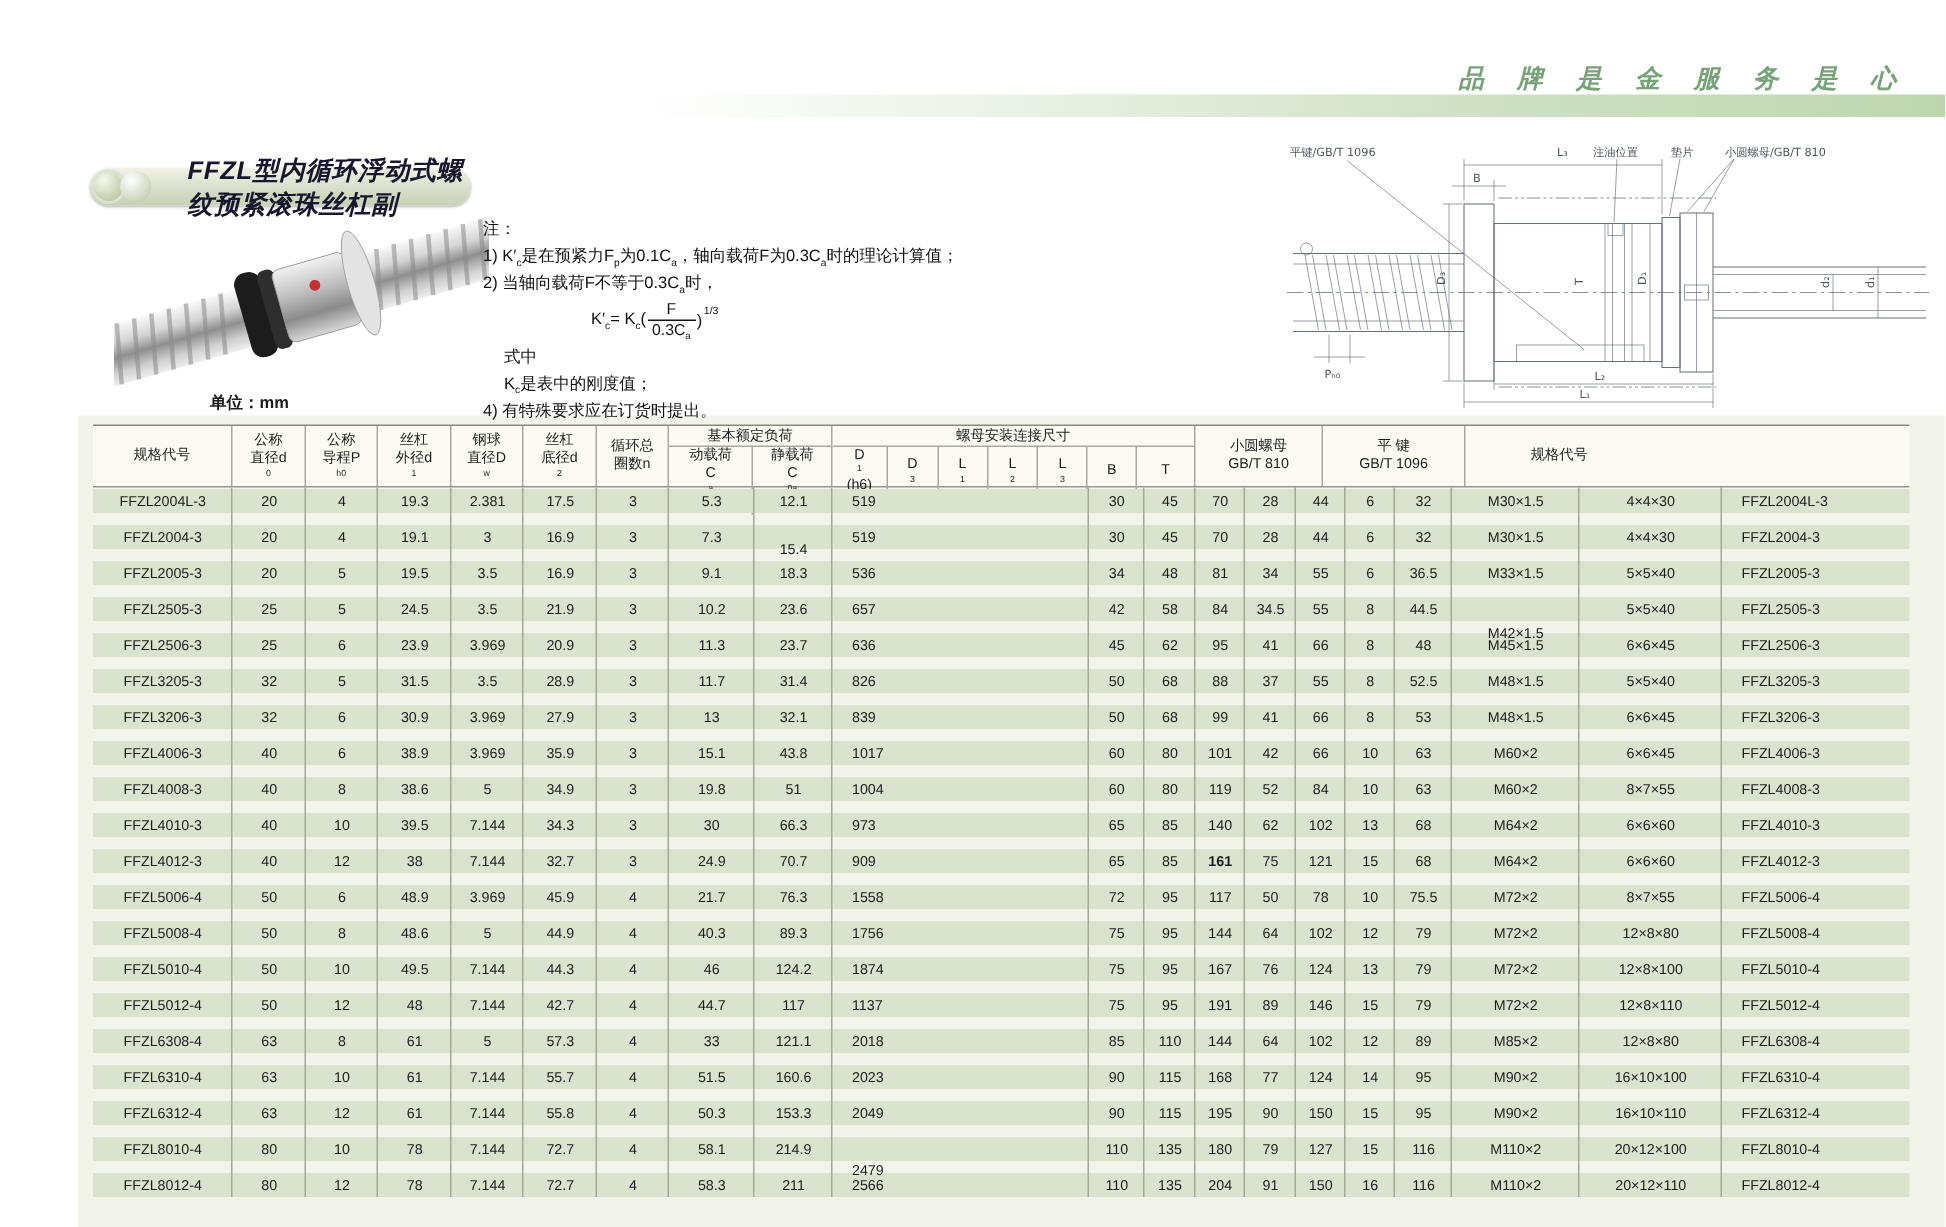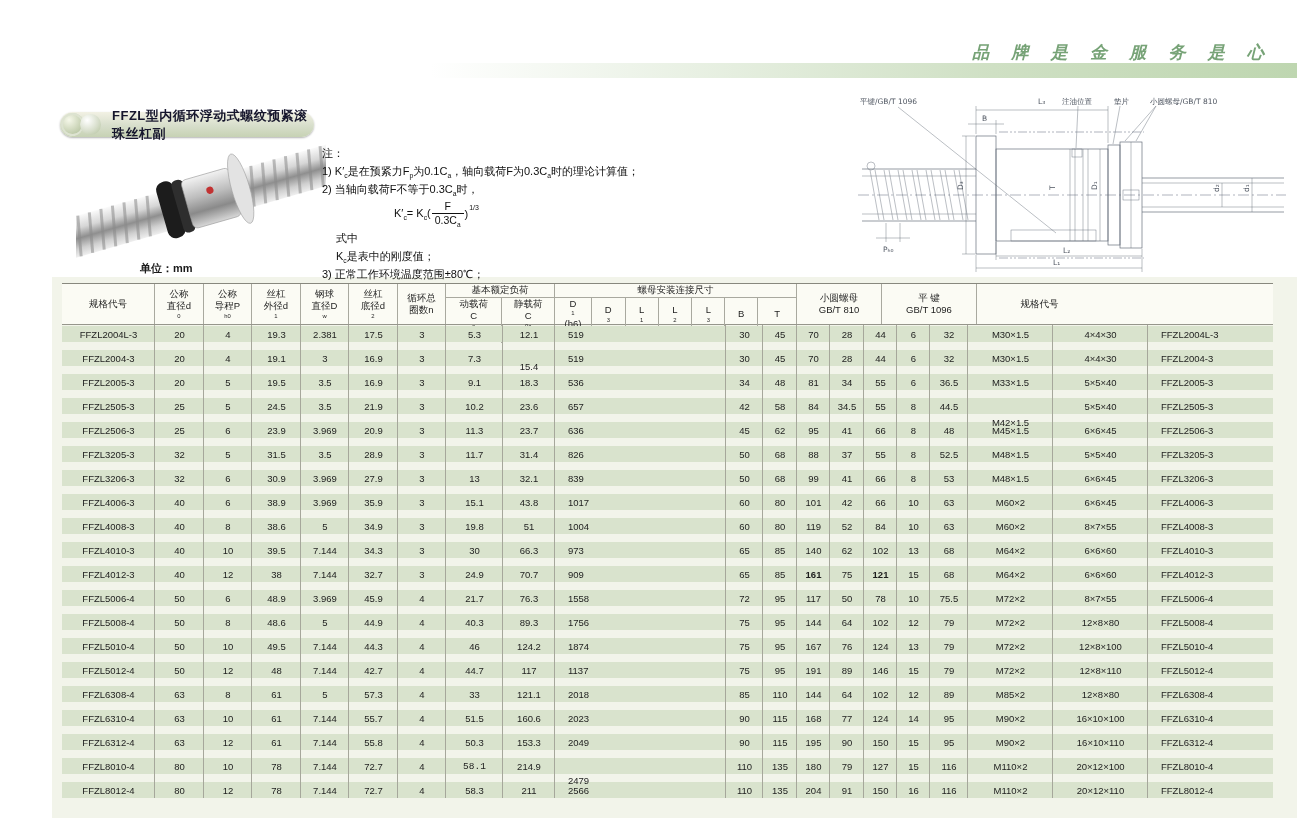--- a/index.html
+++ b/index.html
@@ -12,21 +12,21 @@
         font-style:italic;font-weight:bold;font-size:17px;letter-spacing:9px;color:#77a377;}
   
   .titlebar{position:absolute;left:60px;top:112px;width:254px;height:25px;border-radius:13px;
         background:linear-gradient(180deg,#f2f1e4,#d7decb 55%,#c7d2b4);
         box-shadow:0 1px 2px rgba(0,0,0,.3);display:flex;align-items:center;}
   .dot1{position:absolute;left:1px;top:1px;width:23px;height:23px;border-radius:50%;
         background:radial-gradient(circle at 35% 30%,#f6f8ea,#c4cfb0 60%,#9cae86);
         box-shadow:inset 0 0 0 2px #dde3d1;}
   .dot2{position:absolute;left:20px;top:2px;width:21px;height:21px;border-radius:50%;
         background:radial-gradient(circle at 35% 30%,#ffffff,#d7decb 55%,#b1c09a);}
-  .ttext{margin-left:52px;font-size:13px;font-weight:bold;color:#16162d;letter-spacing:.5px;}
+  .ttext{margin-left:65px;font-size:17px;font-weight:bold;color:#16162d;letter-spacing:.5px;font-style:italic;}
   
   .photo{position:absolute;left:76px;top:136px;width:250px;height:126px;}
   .unit{position:absolute;left:140px;top:261px;font-size:11px;font-weight:bold;color:#1a1a1a;}
   
   .notes{position:absolute;left:322px;top:145px;width:380px;font-size:11px;line-height:1.62;color:#101010;}
   .notes .ind{margin-left:14px;}
   sub{font-size:.62em;}
   .formula{display:flex;align-items:center;margin:1px 0 1px 72px;font-size:11px;}
   .frac{display:inline-flex;flex-direction:column;align-items:center;margin:0 1px;font-size:10.5px;line-height:1.2;}
   .frac .den{border-top:1px solid #101010;padding:0 3px;}
@@ -129,21 +129,20 @@
       <span>K′<sub>c</sub>= K<sub>c</sub>(</span>
       <span class="frac">
         <span class="num">F</span>
         <span class="den">0.3C<sub>a</sub></span>
       </span>
       <span>)</span>
       <span class="fexp">1/3</span>
     </div>
     <div class="ind">式中</div>
     <div class="ind">K<sub>c</sub>是表中的刚度值；</div>
-    <div>3) 正常工作环境温度范围±80℃；</div>
     <div>4) 有特殊要求应在订货时提出。</div>
   </div>
 
   <svg class="drawing" viewBox="0 0 436 186">
     <line class="cl" x1="2" y1="103" x2="430" y2="103"></line>
 
     <g>
       <line class="ln" x1="6" y1="77" x2="120" y2="77"></line>
       <line class="ln" x1="6" y1="129" x2="120" y2="129"></line>
       <line class="lnf" x1="6" y1="84" x2="120" y2="84"></line>
@@ -546,21 +545,21 @@
           <div class="tcell" style="width: 48px;">7.144</div>
           <div class="tcell" style="width: 49px;">32.7</div>
           <div class="tcell" style="width: 48px;">3</div>
           <div class="tcell" style="width: 57px;">24.9</div>
           <div class="tcell" style="width: 52px;">70.7</div>
           <div class="tcell left" style="width: 171px;">909</div>
           <div class="tcell" style="width: 37px;">65</div>
           <div class="tcell" style="width: 34px;">85</div>
           <div class="tcell" style="width: 33px; font-weight: bold;">161</div>
           <div class="tcell" style="width: 34px;">75</div>
-          <div class="tcell" style="width: 33px; font-weight: bold;">121</div>
+          <div class="tcell" style="width: 33px;">121</div>
           <div class="tcell" style="width: 33px;">15</div>
           <div class="tcell" style="width: 38px;">68</div>
           <div class="tcell" style="width: 85px;">M64×2</div>
           <div class="tcell" style="width: 95px;">6×6×60</div>
           <div class="tcell left" style="width: 125px;">FFZL4012-3</div>
         </div>
         <div class="trow">
           <div class="tcell" style="width: 93px;">FFZL5006-4</div>
           <div class="tcell" style="width: 49px;">50</div>
           <div class="tcell" style="width: 48px;">6</div>
@@ -715,21 +714,21 @@
           <div class="tcell left" style="width: 125px;">FFZL6312-4</div>
         </div>
         <div class="trow">
           <div class="tcell" style="width: 93px;">FFZL8010-4</div>
           <div class="tcell" style="width: 49px;">80</div>
           <div class="tcell" style="width: 48px;">10</div>
           <div class="tcell" style="width: 49px;">78</div>
           <div class="tcell" style="width: 48px;">7.144</div>
           <div class="tcell" style="width: 49px;">72.7</div>
           <div class="tcell" style="width: 48px;">4</div>
-          <div class="tcell" style="width: 57px; font-family: Liberation Mono, monospace;">58.1</div>
+          <div class="tcell" style="width: 57px;">58.1</div>
           <div class="tcell" style="width: 52px;">214.9</div>
           <div class="tcell left" style="width: 171px; margin-top: 22px;">2479</div>
           <div class="tcell" style="width: 37px;">110</div>
           <div class="tcell" style="width: 34px;">135</div>
           <div class="tcell" style="width: 33px;">180</div>
           <div class="tcell" style="width: 34px;">79</div>
           <div class="tcell" style="width: 33px;">127</div>
           <div class="tcell" style="width: 33px;">15</div>
           <div class="tcell" style="width: 38px;">116</div>
           <div class="tcell" style="width: 85px;">M110×2</div>

